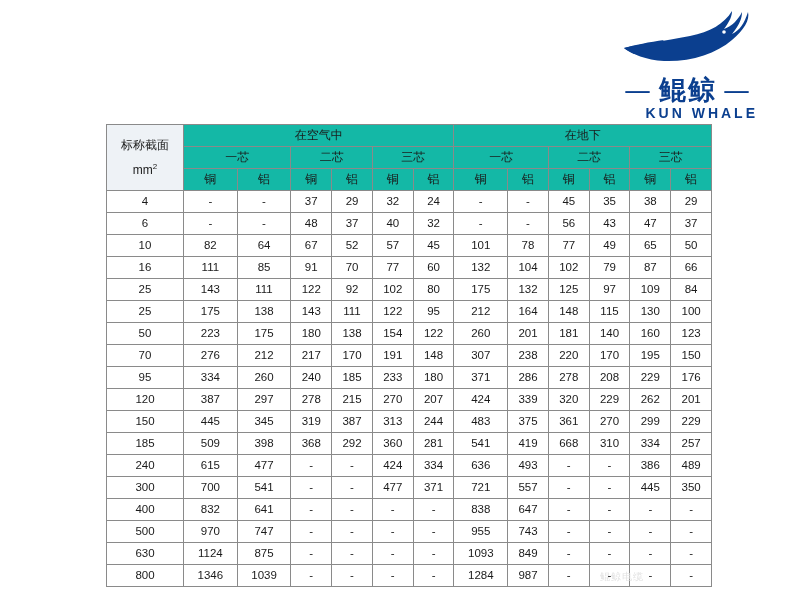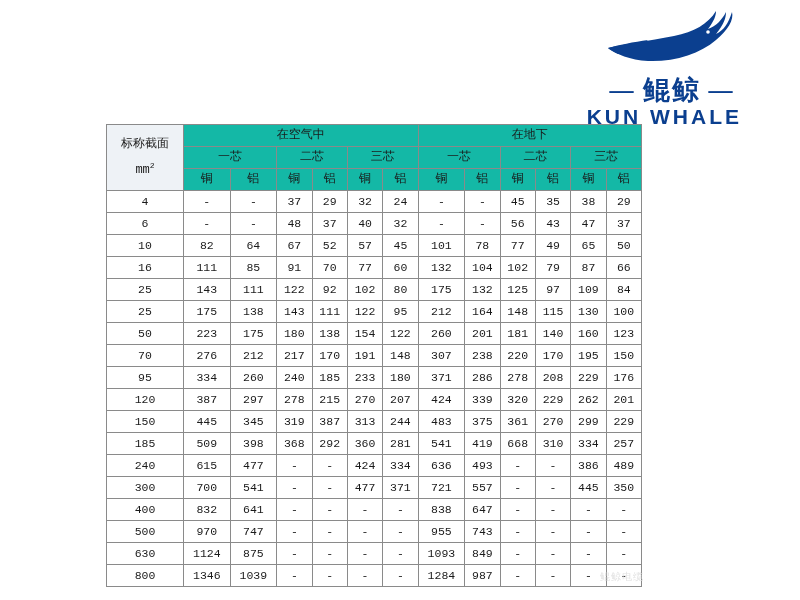--- a/index.html
+++ b/index.html
@@ -16,21 +16,21 @@
   }
   .page {
     position: relative;
     width: 800px;
     height: 600px;
   }
 
   
   .logo {
     position: absolute;
-    right: 38px;
+    right: 22px;
     top: 10px;
     width: 260px;
     height: 110px;
   }
   .logo-whale {
     position: absolute;
     right: 18px;
     top: 0px;
     width: 140px;
     height: 64px;
@@ -48,41 +48,41 @@
   }
   .logo-cn .dash {
     color: #0b3f8f;
     font-weight: normal;
     padding: 0 6px;
   }
   .logo-en {
     position: absolute;
     right: 20px;
     top: 95px;
-    font-size: 21px;
+    font-size: 14px;
     font-weight: bold;
     color: #0b3f8f;
     letter-spacing: 3px;
     white-space: nowrap;
     text-align: right;
   }
 
   
   .table-wrap {
     position: absolute;
     left: 106px;
     top: 124px;
     width: 590px;
   }
   table.spec {
     border-collapse: collapse;
-    width: 536px;
+    width: 606px;
     font-size: 11.5px;
     color: #1a1a1a;
-    font-family: Liberation Mono, monospace;
+    font-family: Liberation Sans, sans-serif;
     border-radius: 6px;
   }
   table.spec th,
   table.spec td {
     border: 1px solid #8a8a8a;
     text-align: center;
     vertical-align: middle;
     padding: 0;
     height: 21px;
     line-height: 21px;

